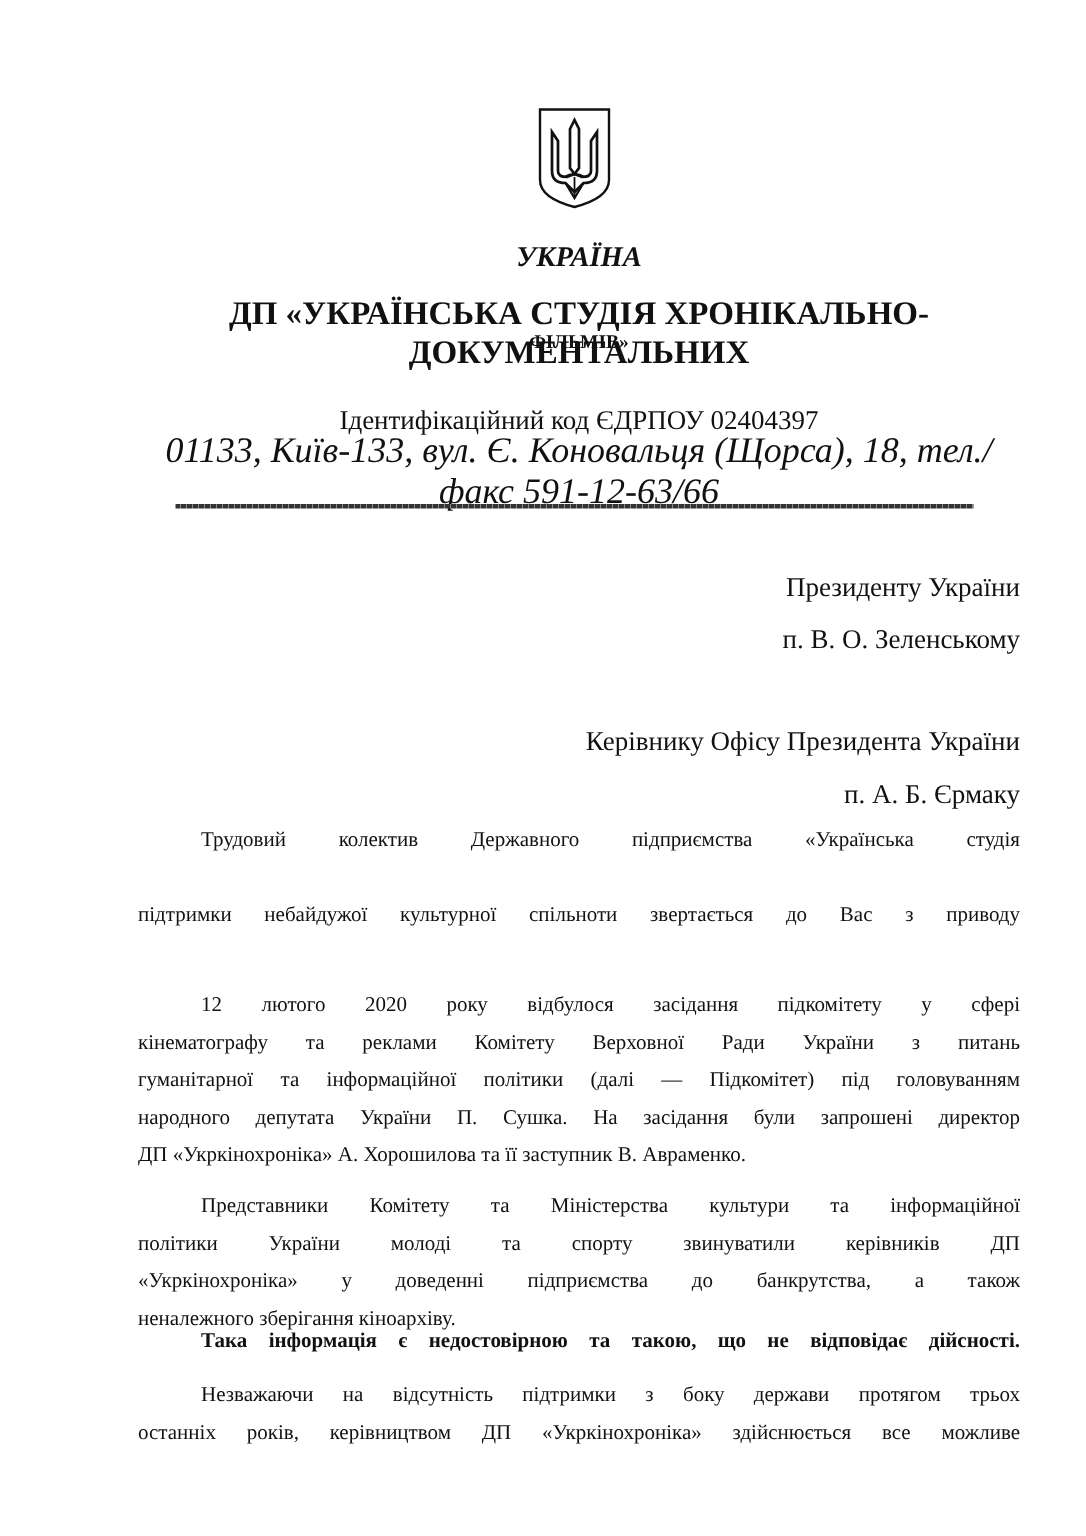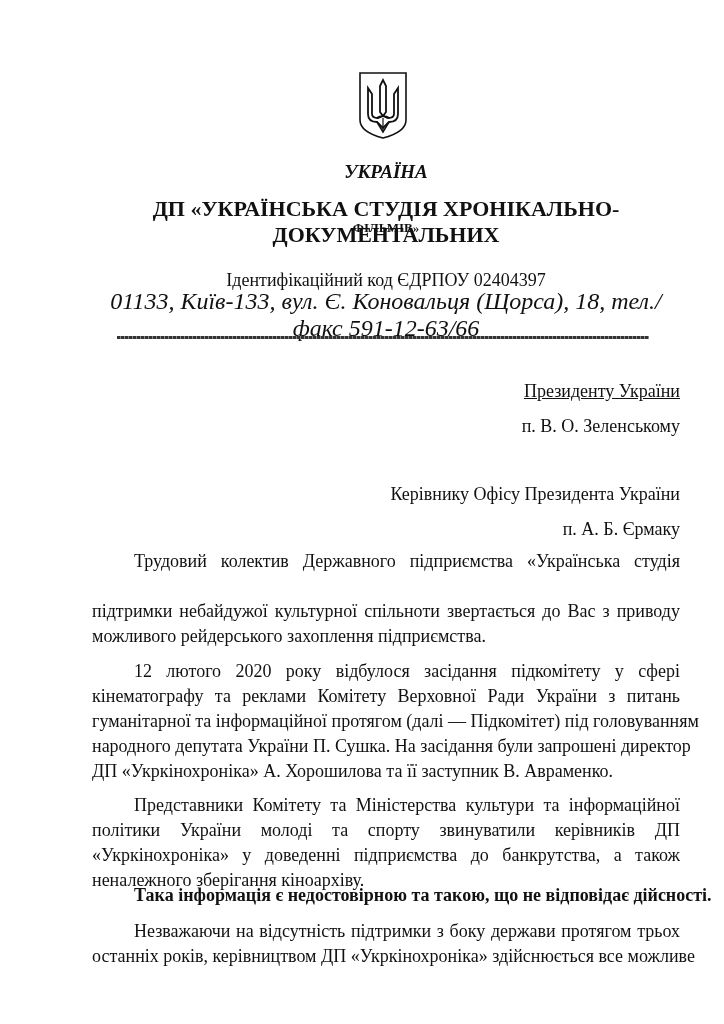--- a/index.html
+++ b/index.html
@@ -9,22 +9,22 @@
   .emblem { position: absolute; left: 357px; top: 52px; width: 52px; height: 70px; }
   .center { position: absolute; left: 92px; width: 588px; text-align: center; }
   .country { top: 143px; font-size: 19px; font-weight: bold; font-style: italic; }
   .org1 { top: 178px; font-size: 22px; font-weight: bold; }
   .org2 { top: 202px; font-size: 13px; font-weight: bold; }
   .code { top: 236px; font-size: 18px; margin-top: 16px; }
   .addr { top: 270px; font-size: 24px; font-style: italic; }
   .rule { position: absolute; left: 117px; top: 318px; width: 532px; height: 3px;
           background: repeating-linear-gradient(90deg, #333 0 3px, #888 3px 4px); }
   .right { position: absolute; right: 44px; font-size: 18px; text-align: right; white-space: nowrap; }
-  .r1 { top: 363px; text-decoration: underline; } .r2 { top: 398px; text-align: center; } .r3 { top: 466px; } .r4 { top: 501px; }
-  .line { position: absolute; left: 92px; width: 588px; font-size: 18px; line-height: 22px;
+  .r1 { top: 363px; } .r2 { top: 398px; text-align: center; } .r3 { top: 466px; } .r4 { top: 501px; }
+  .line { position: absolute; left: 92px; width: 588px; font-size: 14px; line-height: 22px;
           text-align: justify; text-align-last: justify; white-space: nowrap; height: 22px; }
   .line.indent { left: 134px; width: 546px; }
   .line.last { text-align-last: left; }
   .line.bold { font-weight: bold; }
 </style>
 </head>
 <body>
 
 <div class="page">
 
@@ -44,25 +44,24 @@
   <div class="center addr">01133, Київ-133, вул. Є. Коновальця (Щорса), 18, тел./факс 591-12-63/66</div>
   <div class="rule"></div>
 
   <div class="right r1">Президенту України</div>
   <div class="right r2">п. В. О. Зеленському</div>
   <div class="right r3">Керівнику Офісу Президента України</div>
   <div class="right r4">п. А. Б. Єрмаку</div>
 
   <div class="line indent" style="top:532px">Трудовий колектив Державного підприємства «Українська студія</div>
   <div class="line" style="top:582px">підтримки небайдужої культурної спільноти звертається до Вас з приводу</div>
-  <div class="line last" style="top:607px">можливого рейдерського захоплення підприємства.</div>
 
   <div class="line indent" style="top:642px">12 лютого 2020 року відбулося засідання підкомітету у сфері</div>
   <div class="line" style="top:667px">кінематографу та реклами Комітету Верховної Ради України з питань</div>
-  <div class="line" style="top:692px">гуманітарної та інформаційної протягом (далі — Підкомітет) під головуванням</div>
+  <div class="line" style="top:692px">гуманітарної та інформаційної політики (далі — Підкомітет) під головуванням</div>
   <div class="line" style="top:717px">народного депутата України П. Сушка. На засідання були запрошені директор</div>
   <div class="line last" style="top:742px">ДП «Укркінохроніка» А. Хорошилова та її заступник В. Авраменко.</div>
 
   <div class="line indent" style="top:776px">Представники Комітету та Міністерства культури та інформаційної</div>
   <div class="line" style="top:826px">«Укркінохроніка» у доведенні підприємства до банкрутства, а також</div>
   <div class="line" style="top:801px">політики України молоді та спорту звинуватили керівників ДП</div>
   <div class="line last" style="top:851px">неналежного зберігання кіноархіву.</div>
 
   <div class="line indent bold" style="top:868px; top:866px">Така інформація є недостовірною та такою, що не відповідає дійсності.</div>
 

